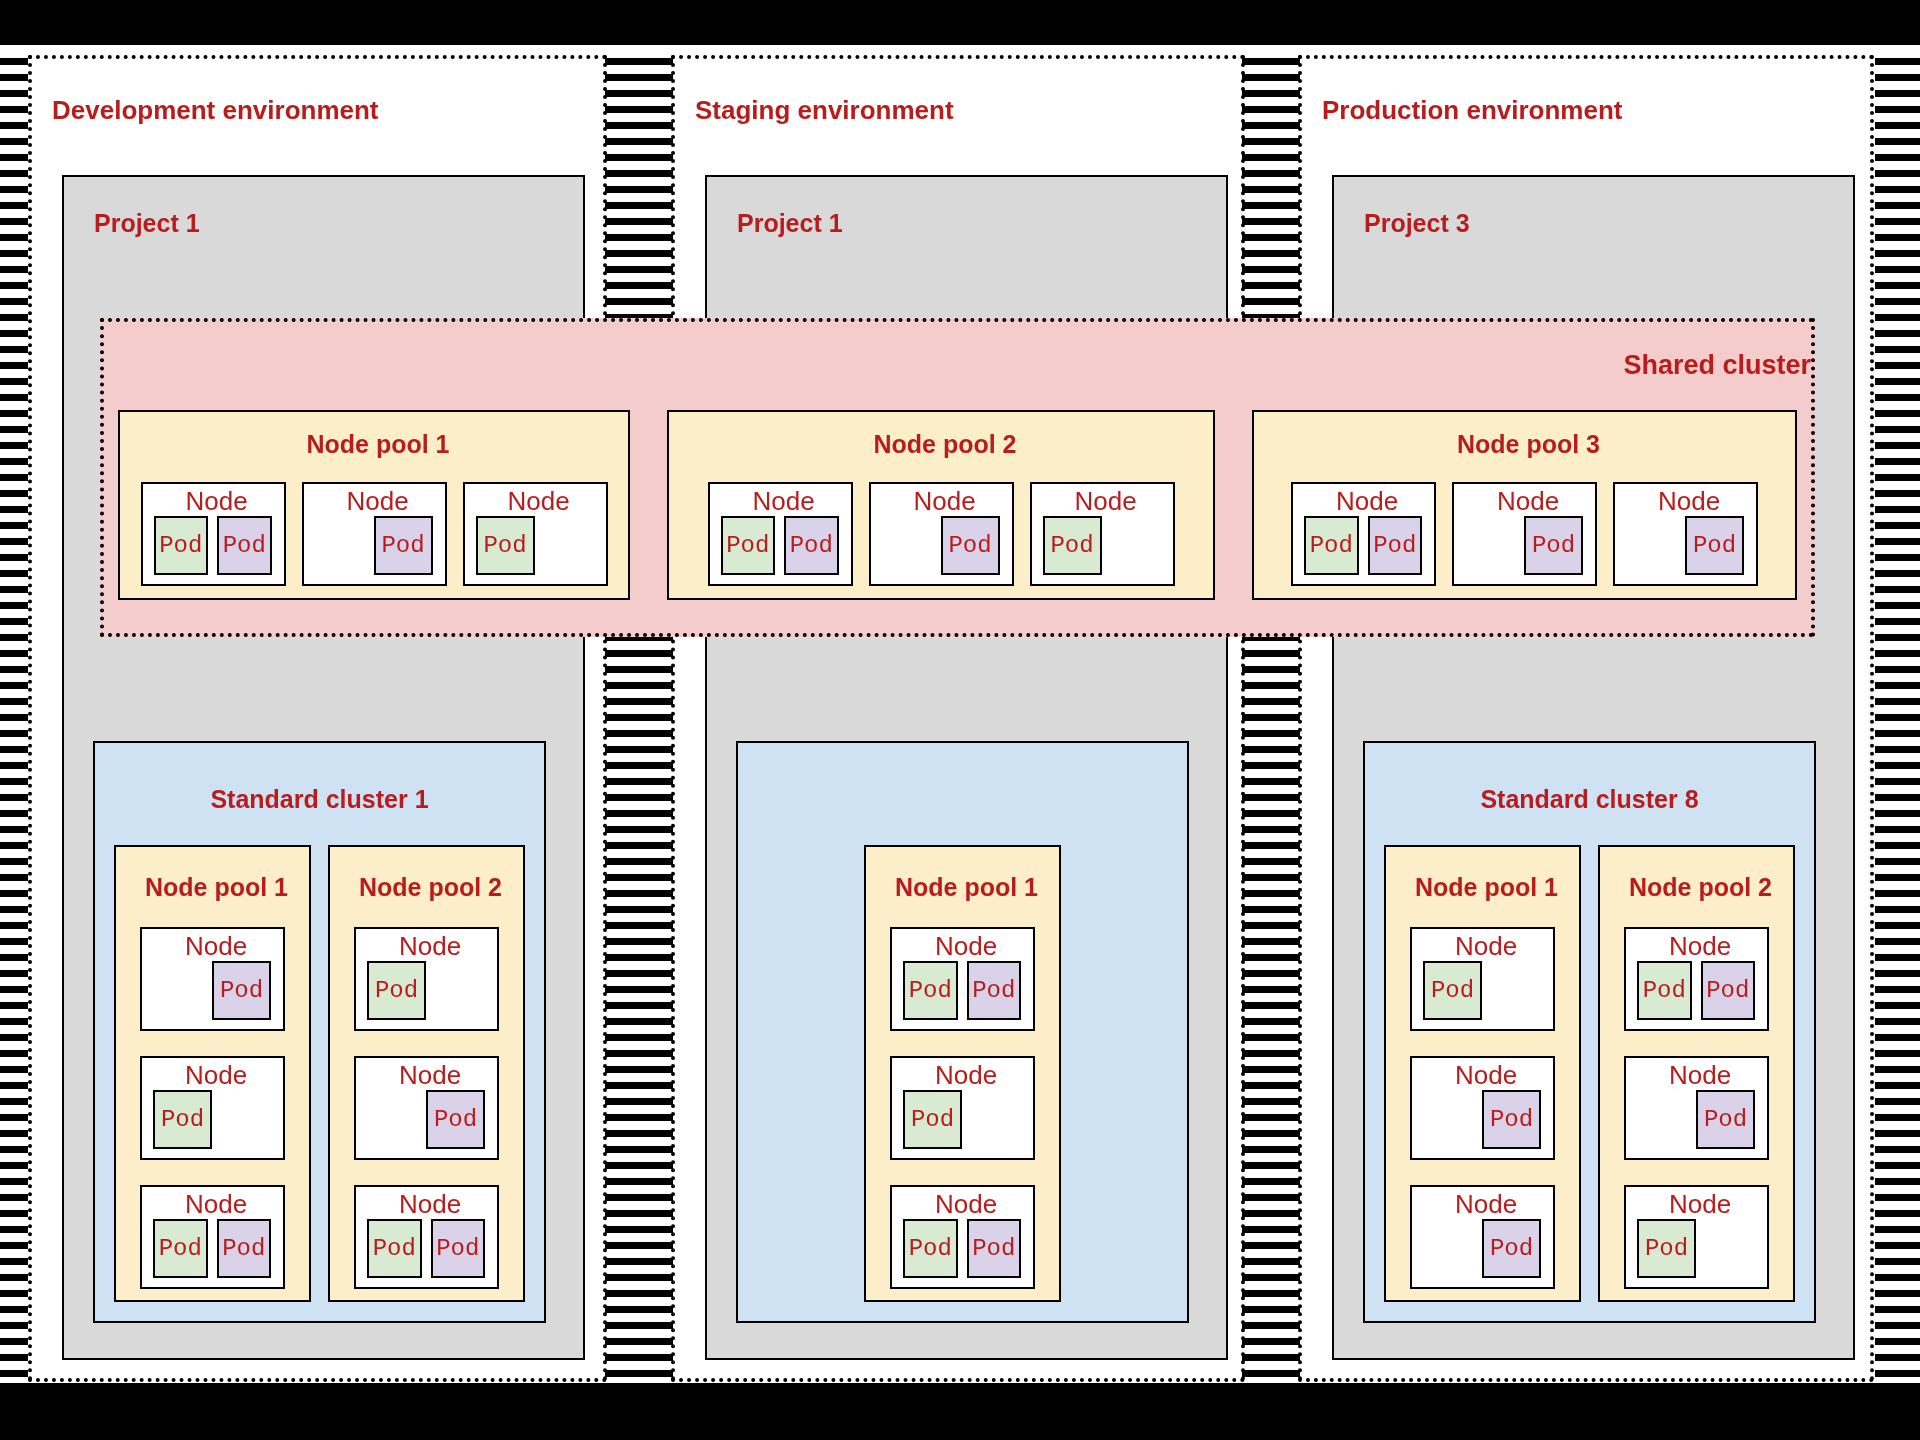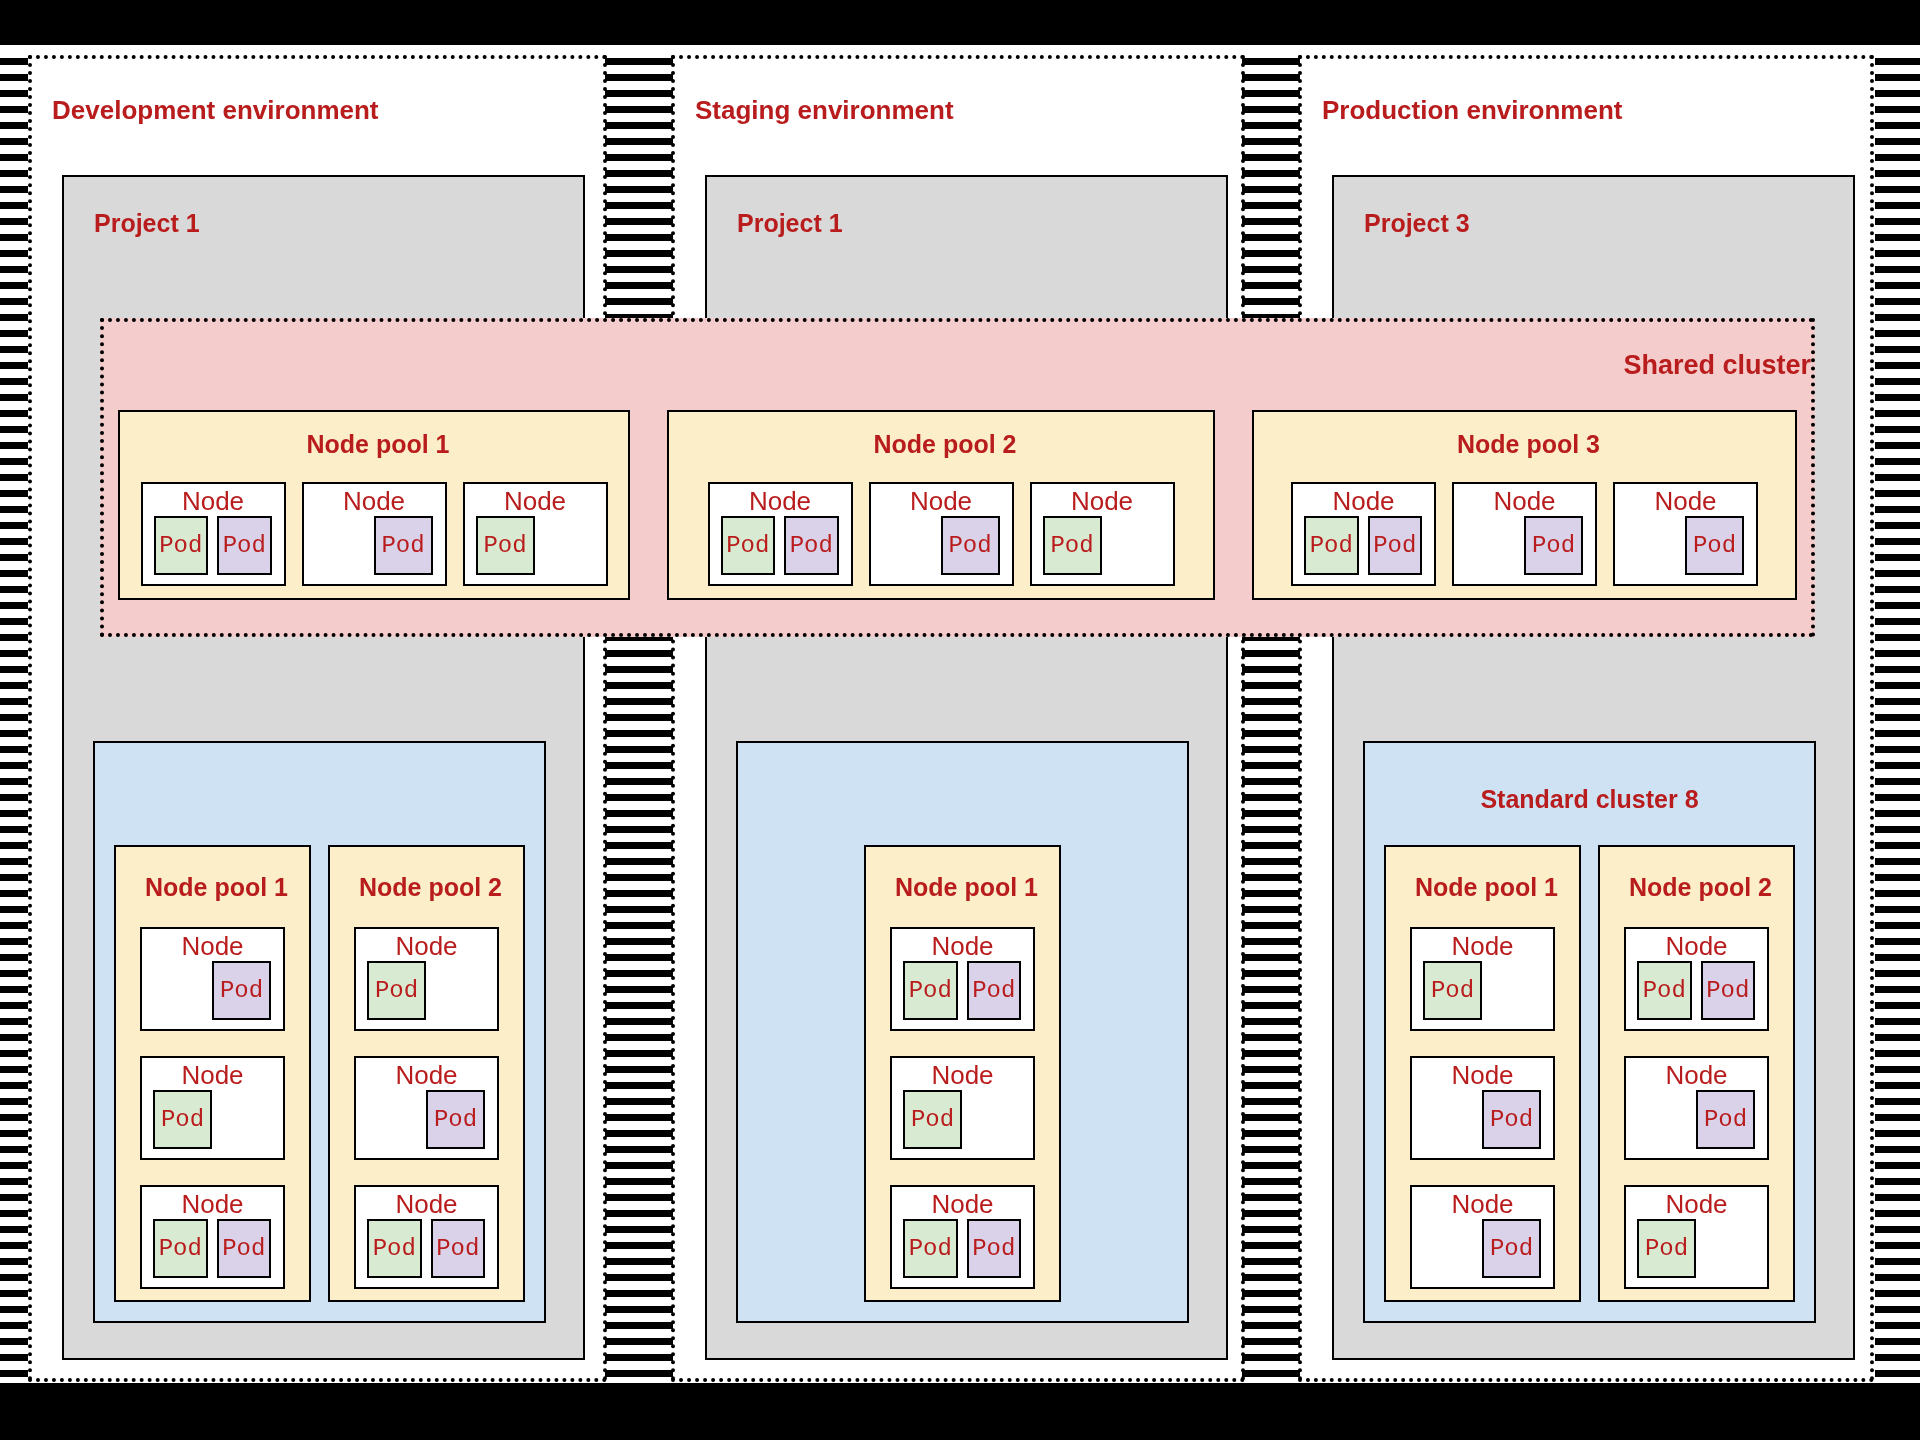--- a/index.html
+++ b/index.html
@@ -45,21 +45,21 @@
   .shared .pools{position:absolute;left:0;right:0;top:88px;height:190px;display:flex;justify-content:center;gap:37px;}
   .pool-h{height:190px;}
   .pool-h .pool-label{top:18px;font-size:25px;}
   .shared .pool:nth-child(1){width:512px;}
   .shared .pool:nth-child(2){width:548px;}
   .shared .pool:nth-child(3){width:545px;}
   .pool-h .nodes{position:absolute;top:70px;left:0;right:0;display:flex;justify-content:center;gap:16px;}
   .pool-h .node{width:145px;height:104px;}
   
   .node{position:relative;background:#fff;border:2px solid #000;box-sizing:border-box;}
-  .node-label{text-align:center;font-size:26px;margin-top:2px;}
+  .node-label{text-align:left;font-size:26px;margin-top:2px;padding-left:43px;}
   .pods{position:absolute;left:11px;right:12px;bottom:9px;display:flex;gap:9px;font-family:Liberation Mono, monospace;}
   .pods.align-right{justify-content:flex-end;}
   .pod{width:55px;height:55px;border:2px solid #000;box-sizing:content-box;display:flex;align-items:center;justify-content:center;font-size:24px;}
   .pod-green{background:var(--pod-green);}
   .pod-purple{background:var(--pod-purple);}
 </style>
 </head>
 <body>
 
 <div class="page" style="--pod-green: #d9ead3; --pod-purple: #d9d2e9; --pool-yellow: #fceec9; --cluster-blue: #cfe2f3; --shared-pink: #f4cccc; --project-gray: #d9d9d9;">
@@ -70,20 +70,21 @@
   <div class="band band-1"></div>
   <div class="band band-2"></div>
   <div class="band band-3"></div>
   <div class="band band-4"></div>
 
   <div class="env env-1">
     <div class="env-title">Development environment</div>
     <div class="project">
       <div class="project-label">Project 1</div>
       <div class="cluster">
+        <div class="cluster-label">Standard cluster 1</div>
         <div class="pools">
             <div class="pool pool-v">
               <div class="pool-label">Node pool 1</div>
               <div class="nodes">
                 <div class="node">
                   <div class="node-label">Node</div>
                   <div class="pods align-right">
                     <div class="pod pod-purple">Pod</div>
                   </div>
                 </div>

